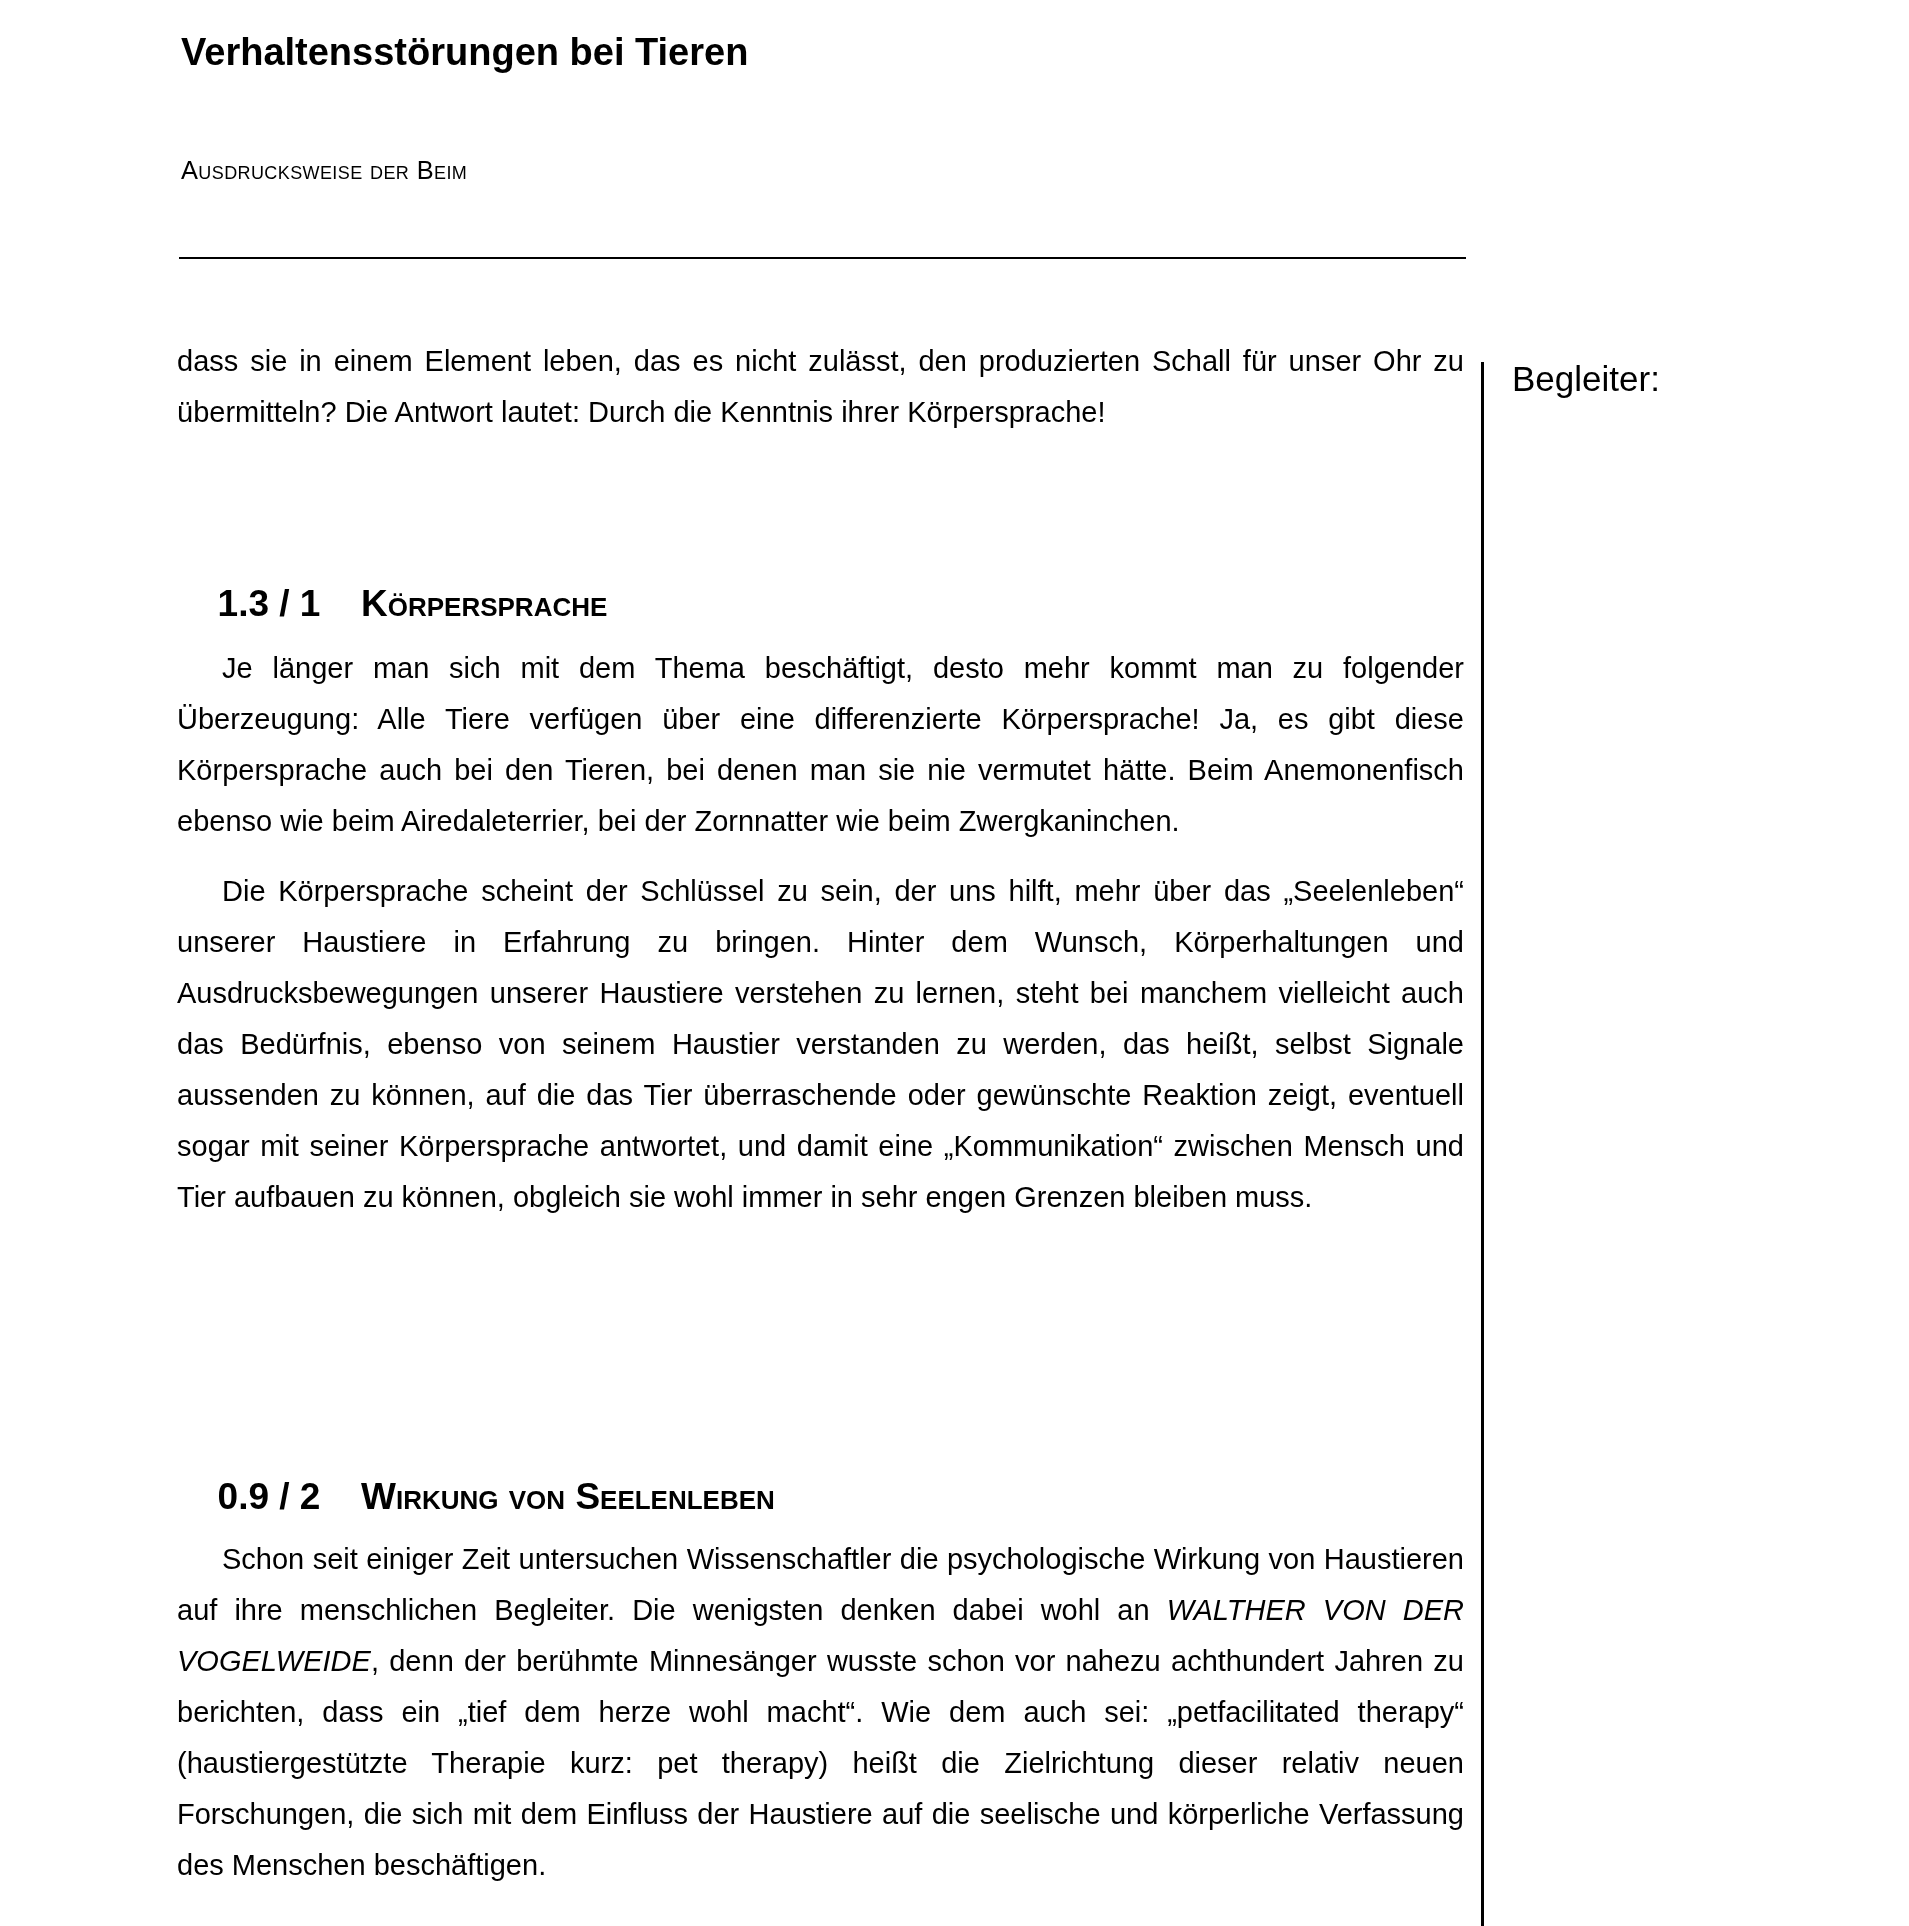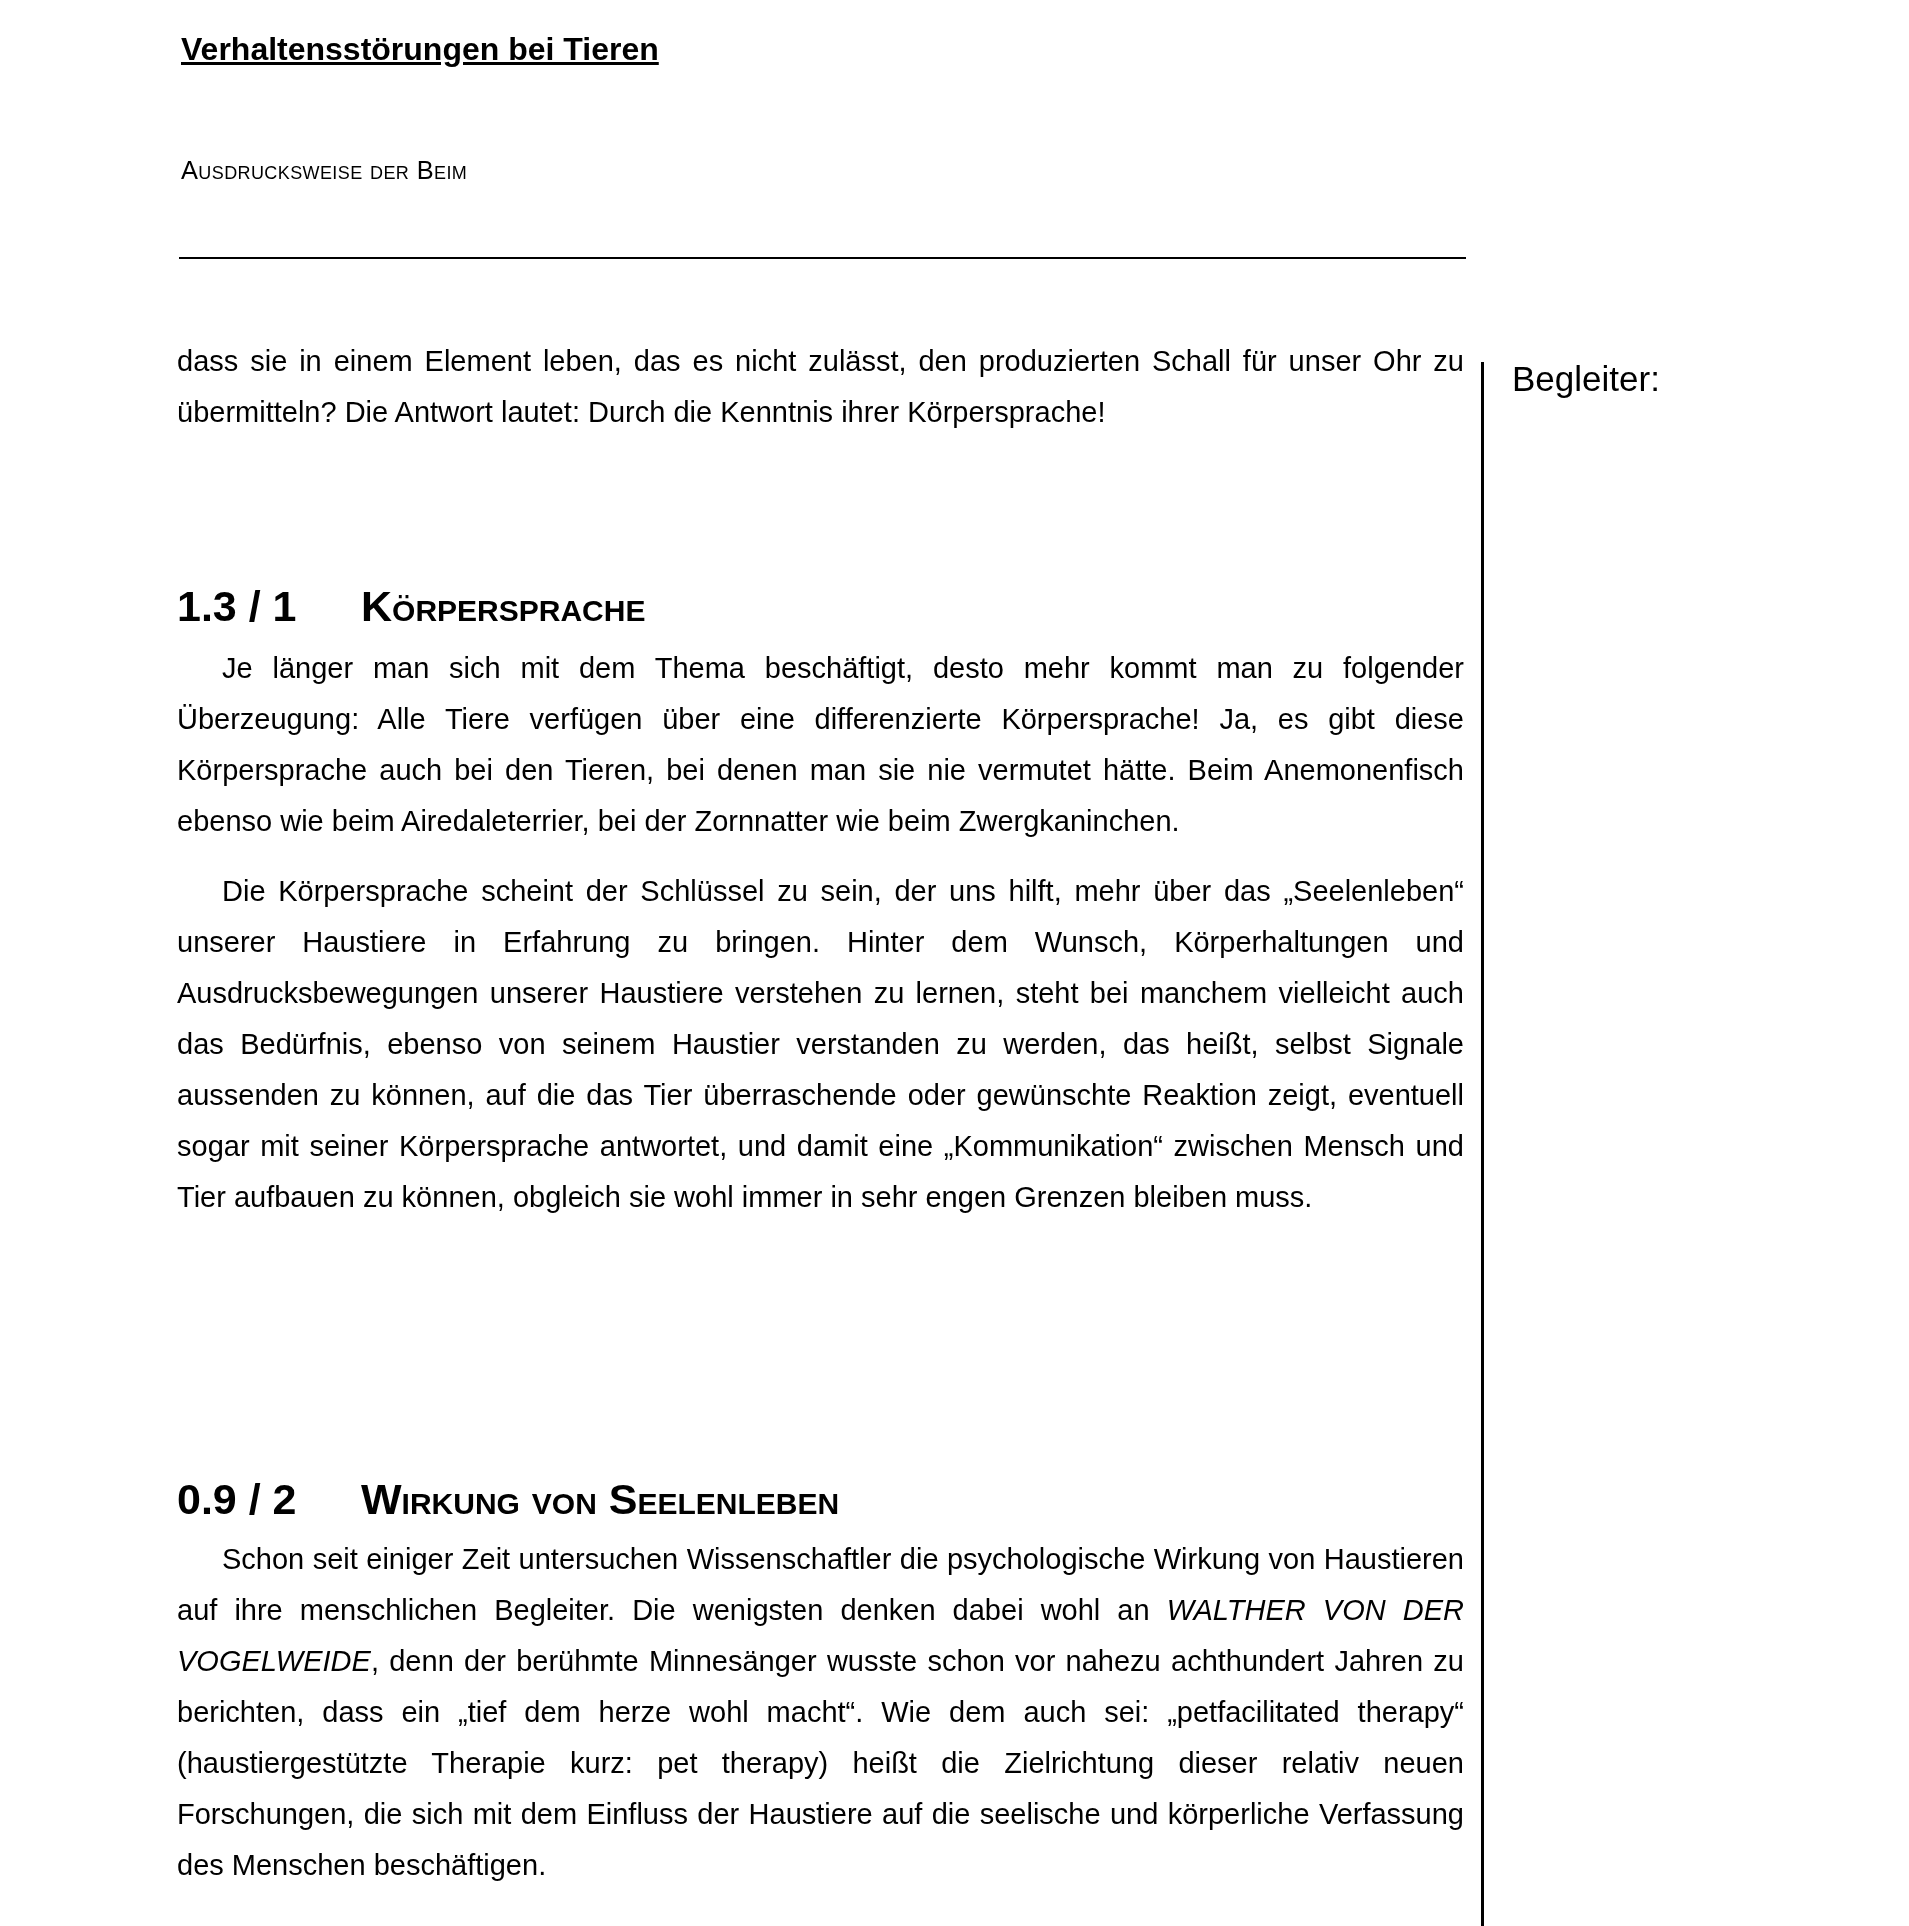--- a/index.html
+++ b/index.html
@@ -2,32 +2,32 @@
 <html style="font-size:6.2px"><head>
   <meta charset="utf-8">
   <style>
     html, body { margin: 0; padding: 0; background: #ffffff; }
     body {
       width: 1910px; height: 2703px; position: relative; overflow: hidden;
       font-family: "Liberation Sans", sans-serif; color: #000000;
     }
     .abs { position: absolute; }
 
-    .run-title { left: 181px; top: 33px; font-size: 32px; font-weight: bold; line-height: 1; white-space: nowrap; text-decoration: underline; }
+    .run-title { left: 181px; top: 33px; font-size: 38px; font-weight: bold; line-height: 1; white-space: nowrap; }
     .run-subtitle { left: 181px; top: 158px; font-size: 25.4px; font-variant: small-caps; line-height: 1; white-space: nowrap; letter-spacing: 0.4px; }
     .header-rule { left: 179px; top: 257px; width: 1287px; height: 2.3px; background: #000; }
 
     .margin-rule { left: 1481px; top: 362px; width: 3.1px; height: 2246px; background: #000; }
     .margin-label { left: 1512px; top: 358px; font-size: 35px; line-height: 1.2; white-space: nowrap; }
 
     .body-col { left: 177px; width: 1287px; font-size: 29px; line-height: 51px; text-align: justify; }
     .body-col p { margin: 0; }
     .indent { text-indent: 45px; }
 
-    .sec-head { left: 177px; font-size: 43px; font-weight: bold; line-height: 1; white-space: nowrap; }
+    .sec-head { left: 177px; font-size: 37px; font-weight: bold; line-height: 1; white-space: nowrap; text-align: center; }
     .sec-num { display: inline-block; width: 184px; }
     .sec-title { font-variant: small-caps; }
   </style>
 </head>
 <body>
 
 <div class="abs run-title">Verhaltensstörungen bei Tieren</div>
 <div class="abs run-subtitle">Ausdrucksweise der Beim</div>
 <div class="abs header-rule"></div>
 

